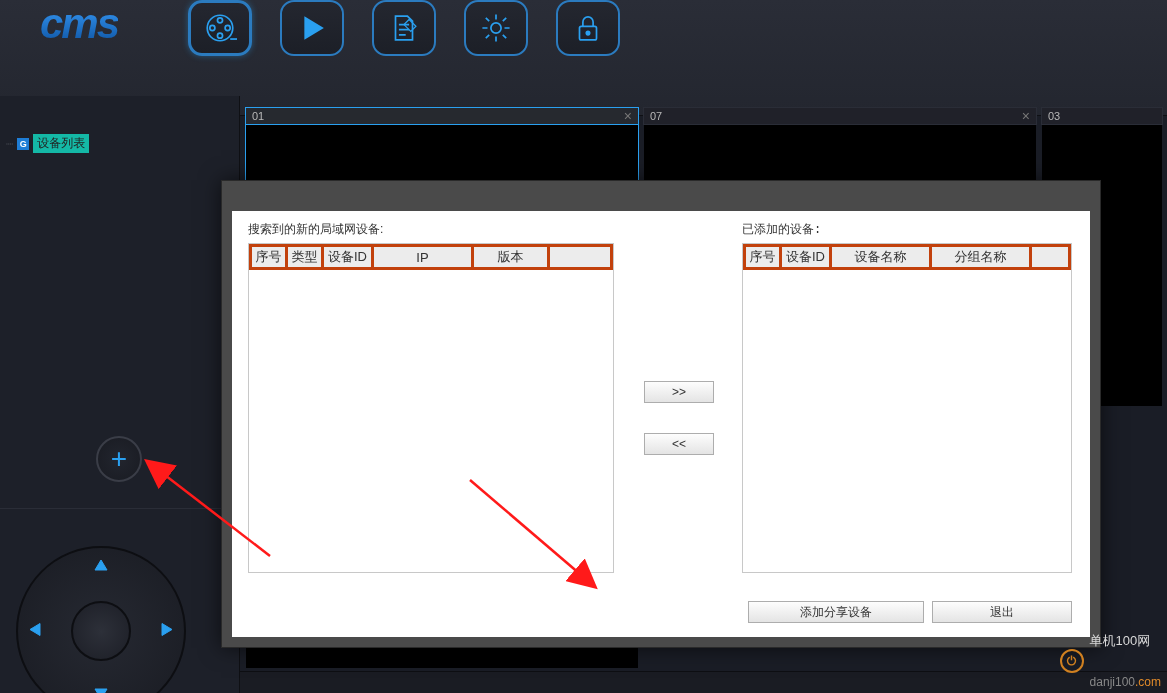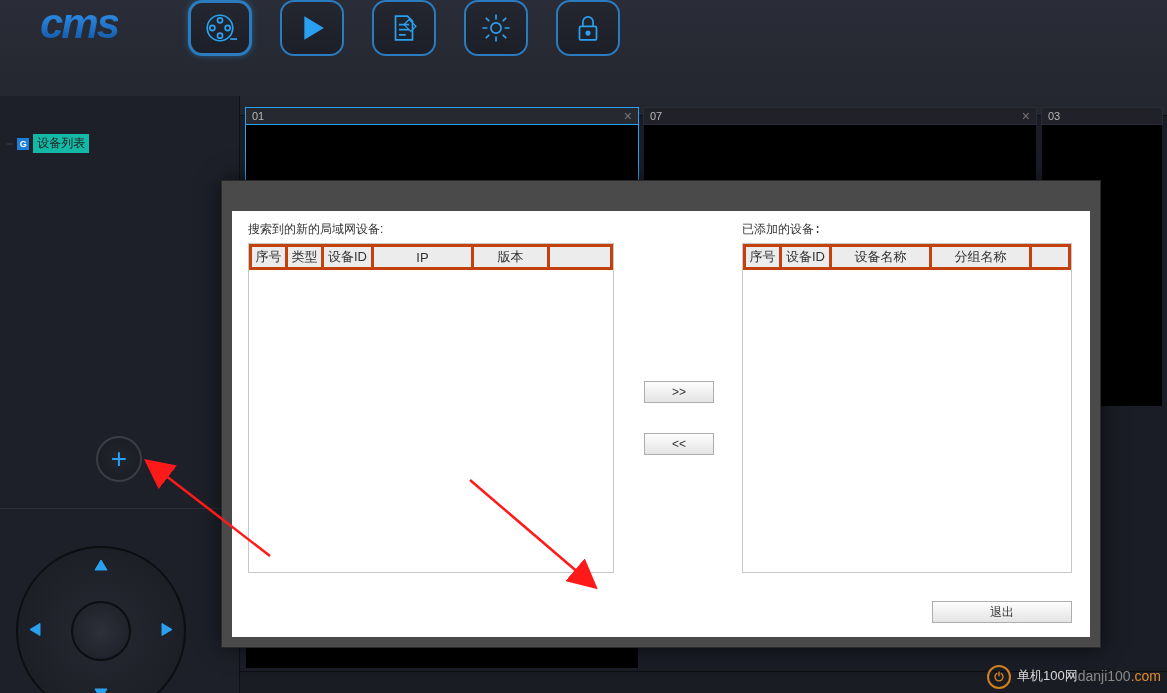--- a/index.html
+++ b/index.html
@@ -221,23 +221,23 @@
     position:absolute; right:6px; bottom:4px;
     display:flex; align-items:center; gap:6px;
     font-size:12px;
   }
   .wm-logo {
     width:24px; height:24px; border-radius:50%;
     border:2px solid #d08020;
     display:flex; align-items:center; justify-content:center;
     color:#d08020; font-weight:bold; font-size:12px;
   }
-  .wm-text { display:flex; flex-direction:row; line-height:1.1; }
+  .wm-text { display:flex; flex-direction:column; line-height:1.1; }
   .wm-text .t1 { color:#d9d9d9; font-size:13px; }
-  .wm-text .t2 { color:#888; font-size:14px; }
+  .wm-text .t2 { color:#888; font-size:12px;margin-top:28px; }
   .wm-text .t2 .com { color:#e08a2a; }
 </style>
 </head>
 <body>
 
 <div class="topbar">
   <div class="logo">cms</div>
   <div class="nav-icons">
     <div class="nav-btn active">
       <svg viewBox="0 0 40 40">
@@ -366,20 +366,21 @@
           <th style="width:100px">分组名称</th>
           <th></th>
         </tr>
       </tbody>
         </table>
     </div>
 
     <button class="move-btn mv1">&gt;&gt;</button>
     <button class="move-btn mv2">&lt;&lt;</button>
 
+    <button class="dlg-btn btn2">添加分享设备</button>
     <button class="dlg-btn btn3">退出</button>
   </div>
 </div>
 
 <svg class="annот" style="left:0; top:0; width:1167px; height:693px;" viewBox="0 0 1167 693">
   <defs>
     <marker id="ah" markerWidth="12" markerHeight="12" refX="10" refY="6" orient="auto">
       <path d="M0 0 L12 6 L0 12 Z" fill="#ff1a1a"></path>
     </marker>
   </defs>

